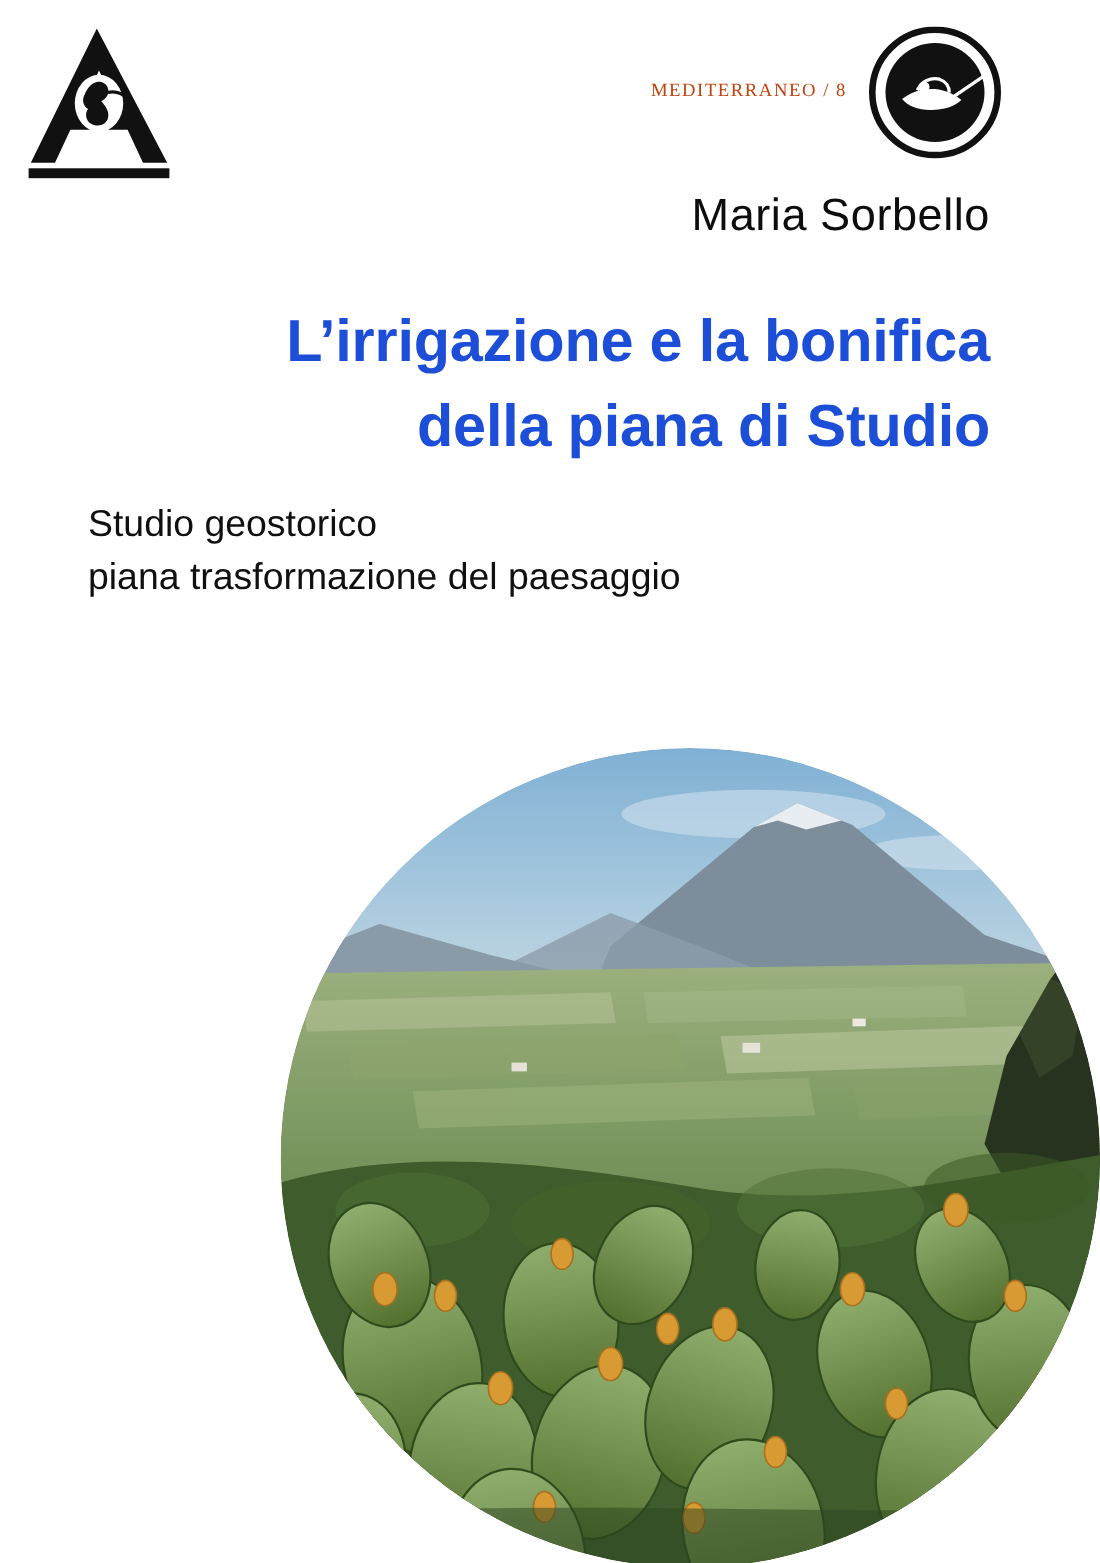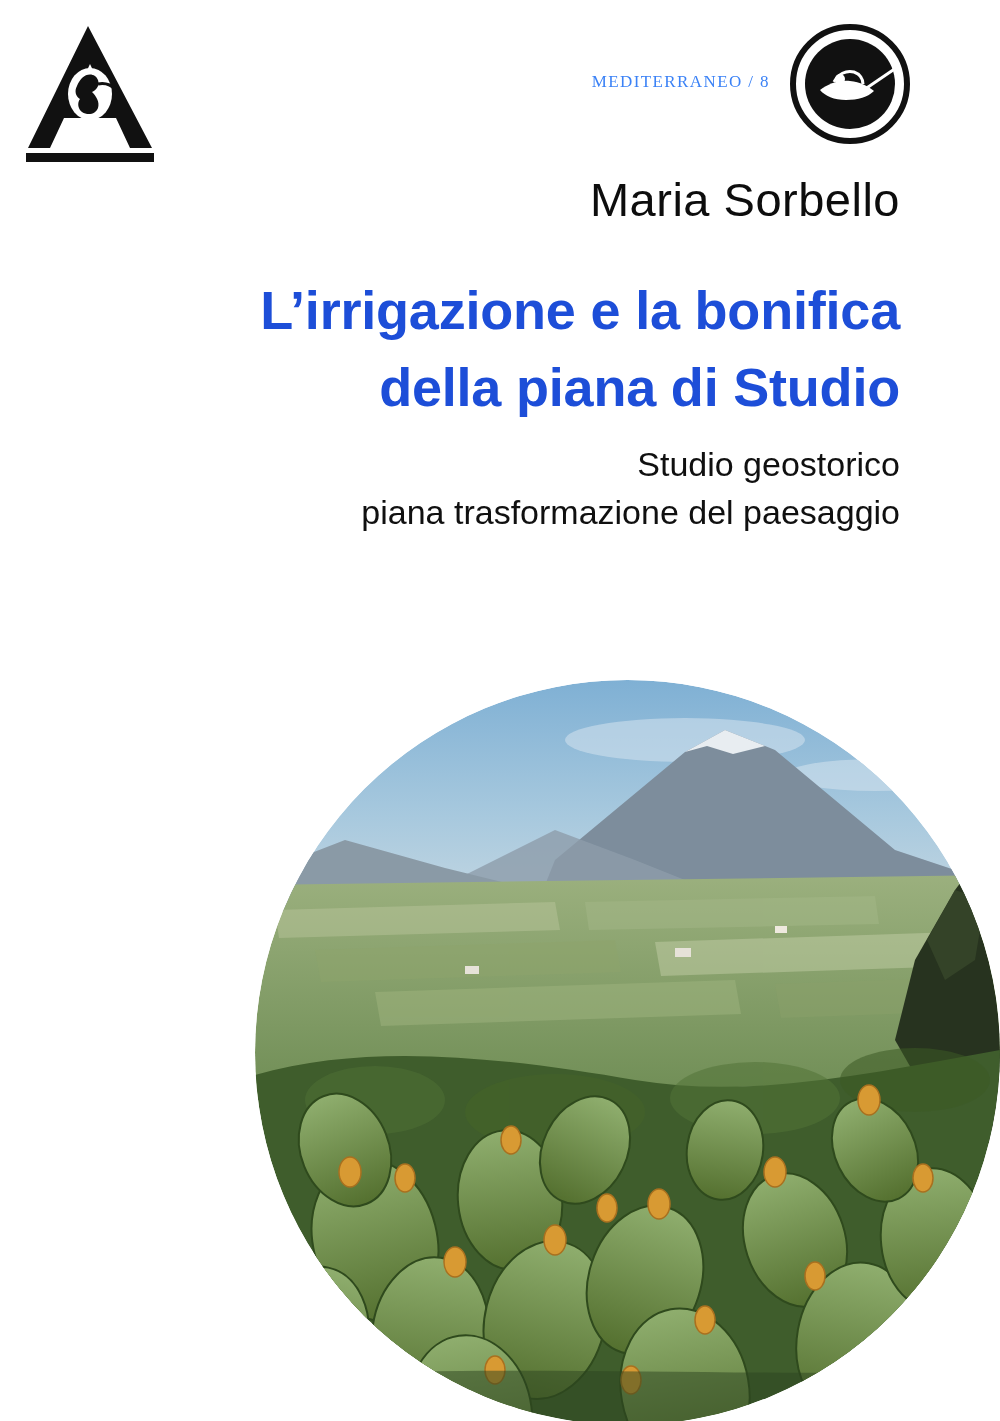--- a/index.html
+++ b/index.html
@@ -26,41 +26,41 @@
   .logo-block svg { display: block; }
 
   
   .series {
     position: absolute;
     right: 230px;
     top: 72px;
     font-family: "Liberation Serif", serif;
     font-size: 17px;
     letter-spacing: 1.4px;
-    color: #3b82f6;
+    color: #c2410c;
     text-align: right;
     white-space: nowrap;
   }
 
   
   .emblem {
     position: absolute;
     right: 90px;
     top: 24px;
     width: 120px;
     height: 120px;
   }
 
   
   .author {
     position: absolute;
     right: 100px;
     top: 172px;
     font-family: "Liberation Sans", sans-serif;
-    font-size: 47px;
+    font-size: 41px;
     font-weight: 400;
     color: #0d0d0d;
     text-align: right;
     letter-spacing: 0.5px;
     white-space: nowrap;
   }
 
   
   .title {
     position: absolute;
@@ -74,23 +74,23 @@
     line-height: 1.42;
     color: #1d4ed8;
     letter-spacing: -0.2px;
   }
   .title .line { display: block; }
 
   
   .subtitle {
     position: absolute;
     right: 100px;
-    top: 440px;
+    top: 452px;
     width: 820px;
-    text-align: right;
+    text-align: left;
     font-family: "Liberation Sans", sans-serif;
     font-size: 34px;
     line-height: 1.42;
     color: #101010;
   }
   .subtitle .line { display: block; }
 
   
   .photo {
     position: absolute;

